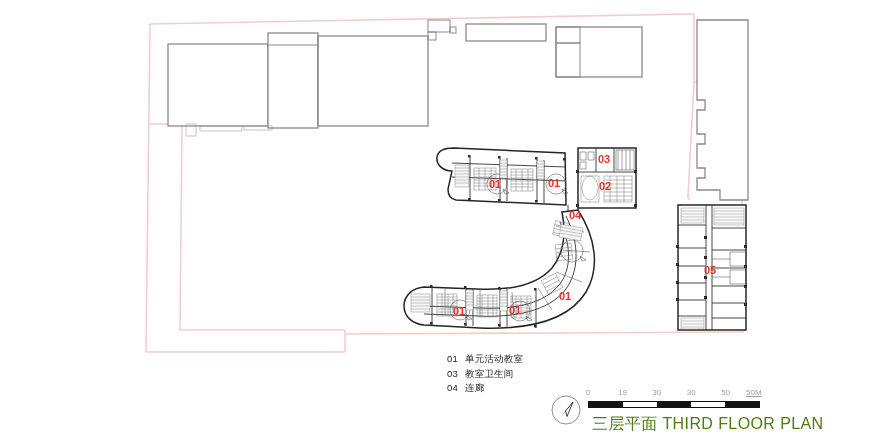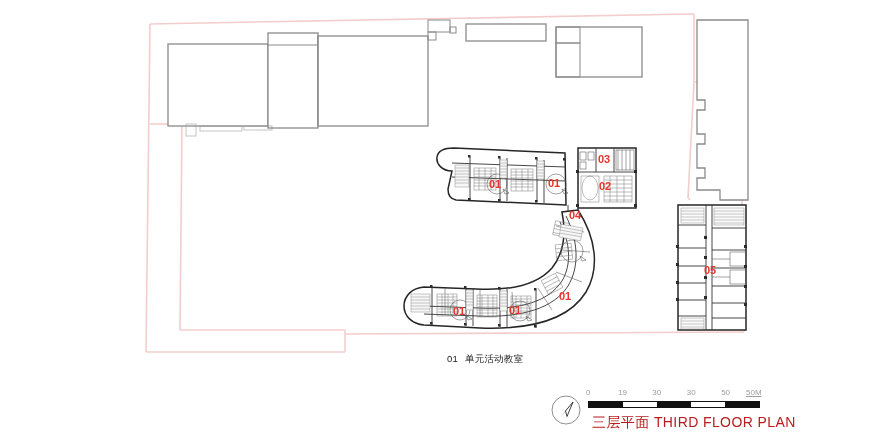--- a/index.html
+++ b/index.html
@@ -95,23 +95,23 @@
     height: 100%;
   }
   .scale-seg.dark  { background: #111111; }
   .scale-seg.light { background: #ffffff; }
 
   
   .plan-title {
     position: absolute;
     left: 592px;
     top: 414px;
-    font-size: 14px;
+    font-size: 16px;
     letter-spacing: 0.4px;
-    color: #b91c1c;
+    color: #4d7c0f;
     white-space: nowrap;
   }
 
   
   .room-tag {
     position: absolute;
     font-size: 11px;
     font-weight: bold;
     color: #e8342a;
     line-height: 1;
@@ -453,20 +453,26 @@
     <div class="room-tag" style="left: 565px; top: 296px; color: rgb(232, 52, 42);">01</div>
     <div class="room-tag" style="left: 515px; top: 310px; color: rgb(232, 52, 42);">01</div>
     <div class="room-tag" style="left: 459px; top: 311px; color: rgb(232, 52, 42);">01</div>
     <div class="room-tag" style="left: 710px; top: 270px; color: rgb(232, 52, 42);">05</div>
   </div>
 
 <div class="legend">
   <div class="legend-row">
     <span class="legend-code">01</span><span class="legend-label">单元活动教室</span>
   </div>
+  <div class="legend-row">
+    <span class="legend-code">03</span><span class="legend-label">教室卫生间</span>
+  </div>
+  <div class="legend-row">
+    <span class="legend-code">04</span><span class="legend-label">连廊</span>
+  </div>
 </div>
 
 <div class="north-arrow">
   <svg viewBox="0 0 40 40" width="40" height="40">
     <circle cx="20" cy="20" r="14" fill="#ffffff" stroke="#8f8f8f" stroke-width="1"></circle>
     <path d="M27 12 L15 27 L19.5 21 Z" fill="#111111"></path>
     <path d="M27 12 L19.5 21 L21 26.5 Z" fill="#ffffff" stroke="#111111" stroke-width="0.8"></path>
   </svg>
 </div>
 

